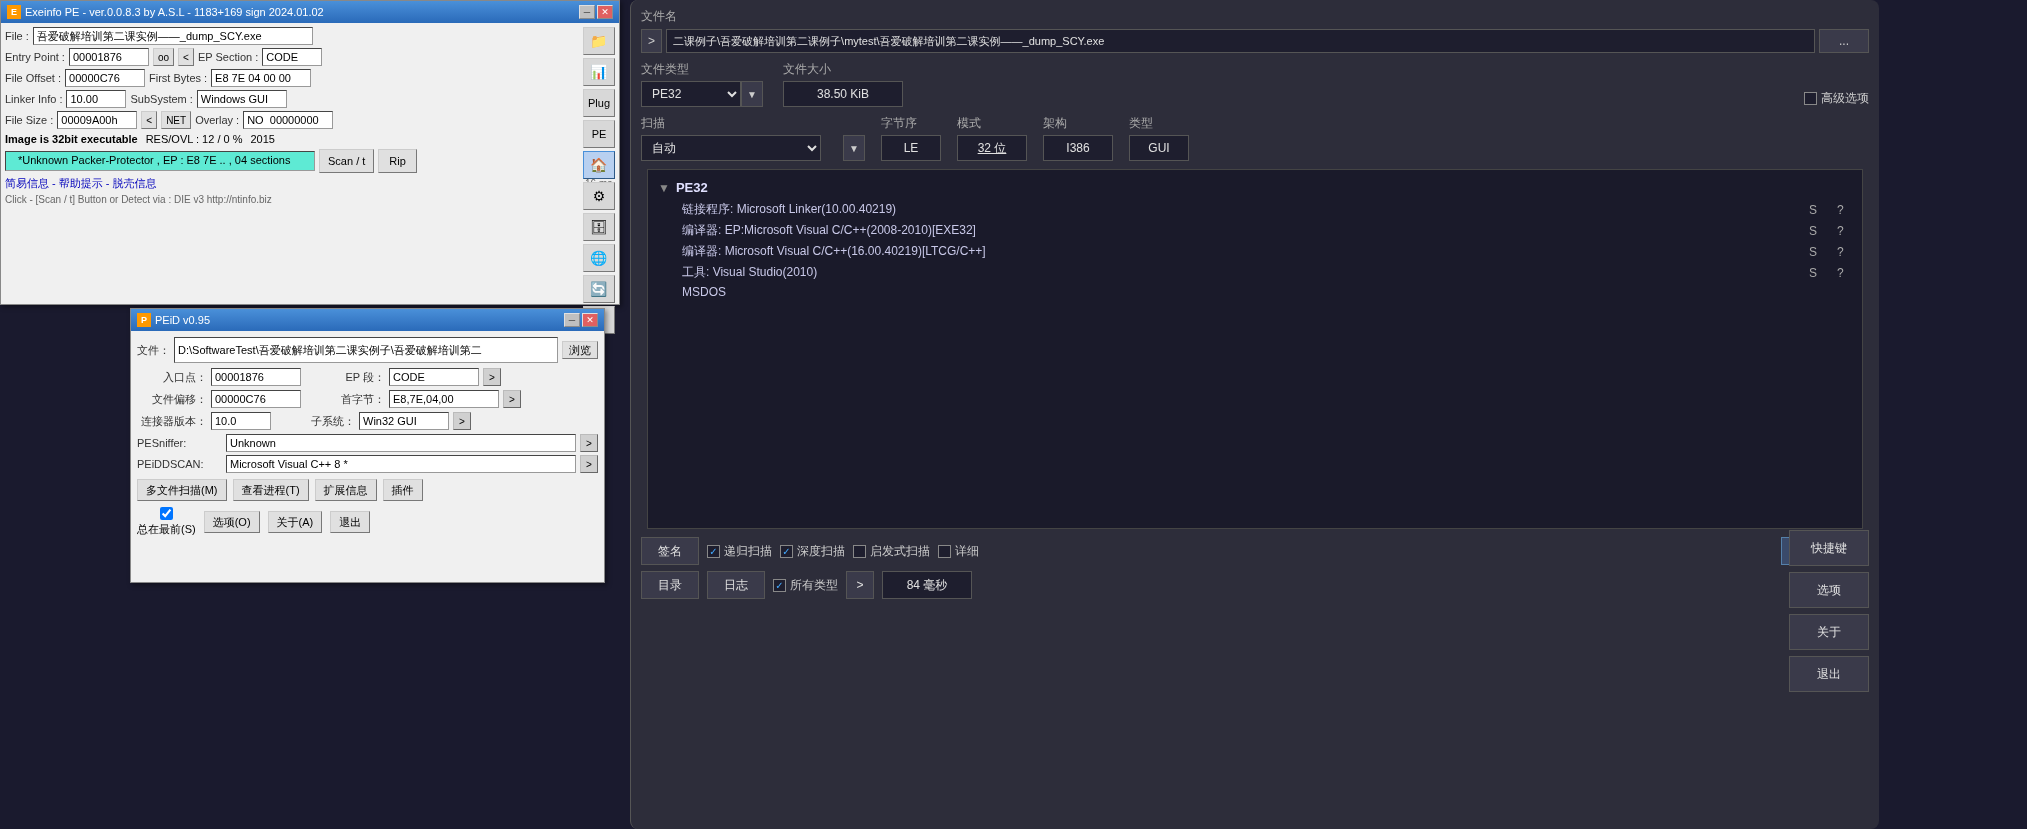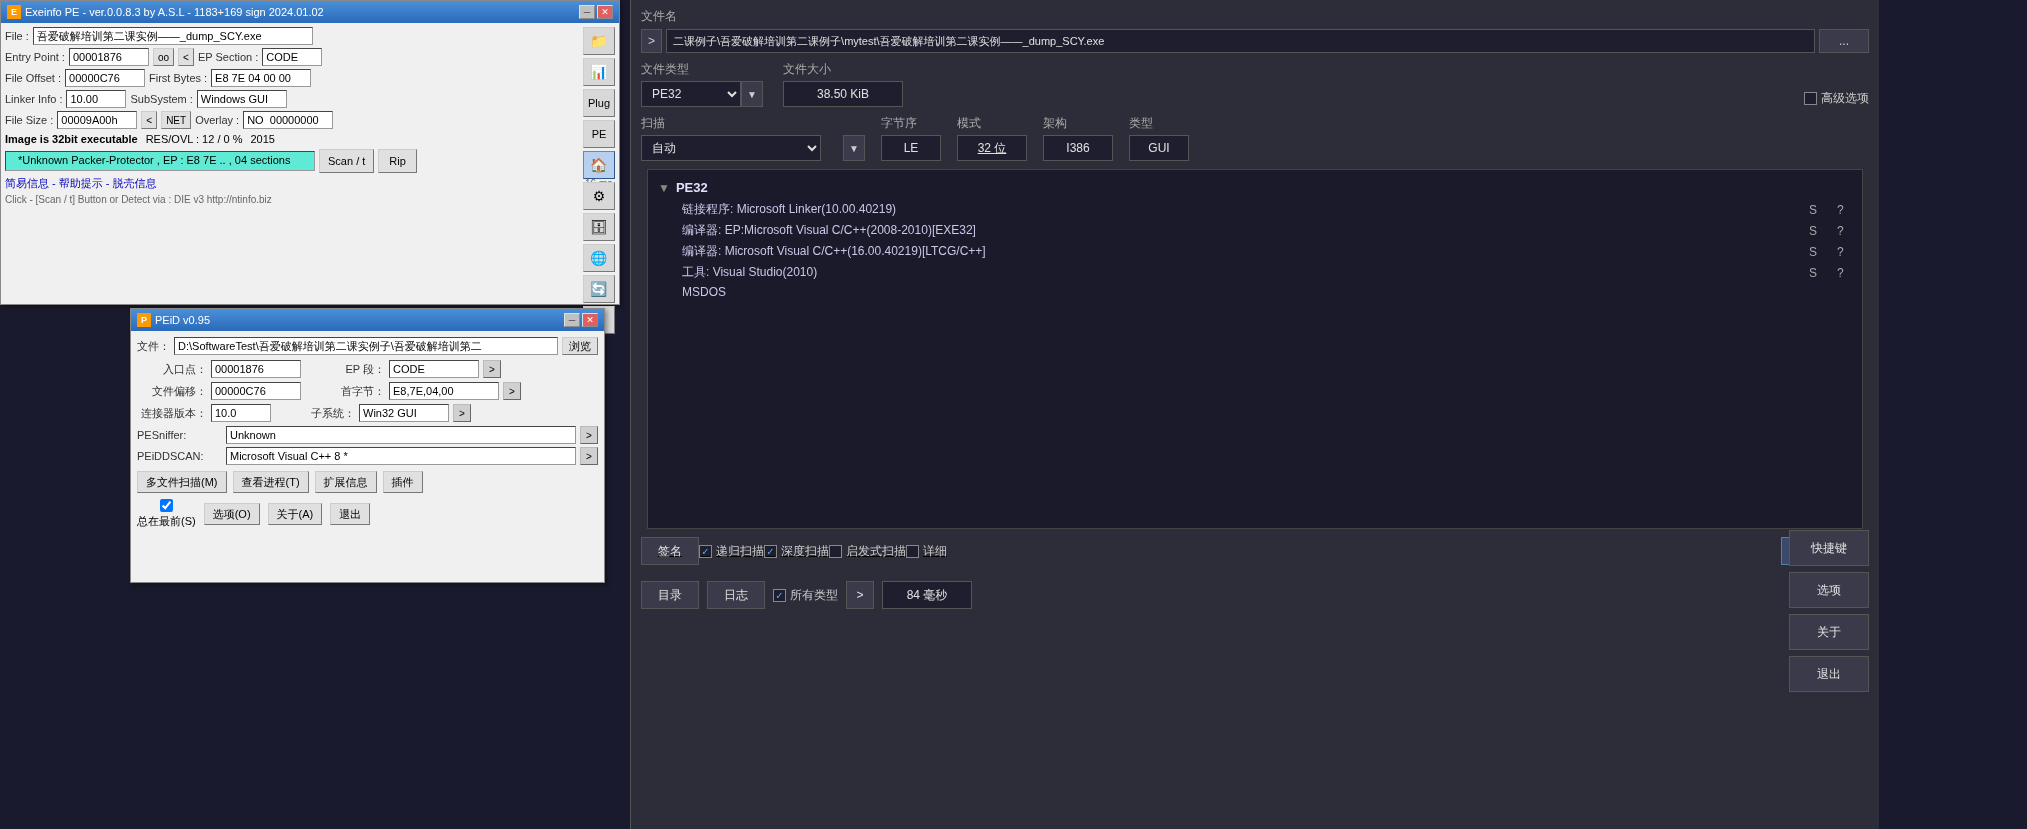--- a/index.html
+++ b/index.html
@@ -227,21 +227,21 @@
       align-items: center;
       gap: 4px;
       margin-bottom: 5px;
     }
     .peid-file-input {
       flex: 1;
       background: white;
       border: 1px inset #999;
       padding: 7px 3px;
       font-size: 11px;
-      height: 18px;
+      height: 26px;
     }
     .peid-browse-btn {
       background: #e0e0e0;
       border: 1px outset #ccc;
       padding: 1px 6px;
       font-size: 11px;
       height: 18px;
       cursor: pointer;
     }
     .peid-sniffer-row {
@@ -289,20 +289,21 @@
 
     
     .right-panel {
       position: absolute;
       left: 630px;
       top: 0;
       width: 1249px;
       height: 829px;
       background: #2d2d3a;
       border-left: 1px solid #555;
+      border-radius: 8px;
     }
 
     .rp-path-btn {
       background: #3a3a4a;
       border: 1px solid #555;
       color: #ccc;
       padding: 2px 6px;
       font-size: 12px;
       cursor: pointer;
       height: 24px;
@@ -701,21 +702,21 @@
         <span class="tree-child-label">工具: Visual Studio(2010)</span>
         <span class="tree-s-label">S</span>
         <span class="tree-q-label">?</span>
       </div>
 
       <div class="msdos-label">MSDOS</div>
     </div>
 
     <div style="margin-top:8px;">
 
-      <div style="display:flex;align-items:center;gap:0;margin-bottom:16px;text-decoration:underline;">
+      <div style="display:flex;align-items:center;gap:8px;margin-bottom:6px;">
         <button style="background:#3a3a4a;border:1px solid #555;color:#e0e0e0;padding:4px 16px;font-size:12px;cursor:pointer;height:28px;">签名</button>
 
         <div class="rp-check-label">
           <div class="checkbox-custom checked"></div>
           <span>递归扫描</span>
         </div>
 
         <div class="rp-check-label">
           <div class="checkbox-custom checked"></div>
           <span>深度扫描</span>

